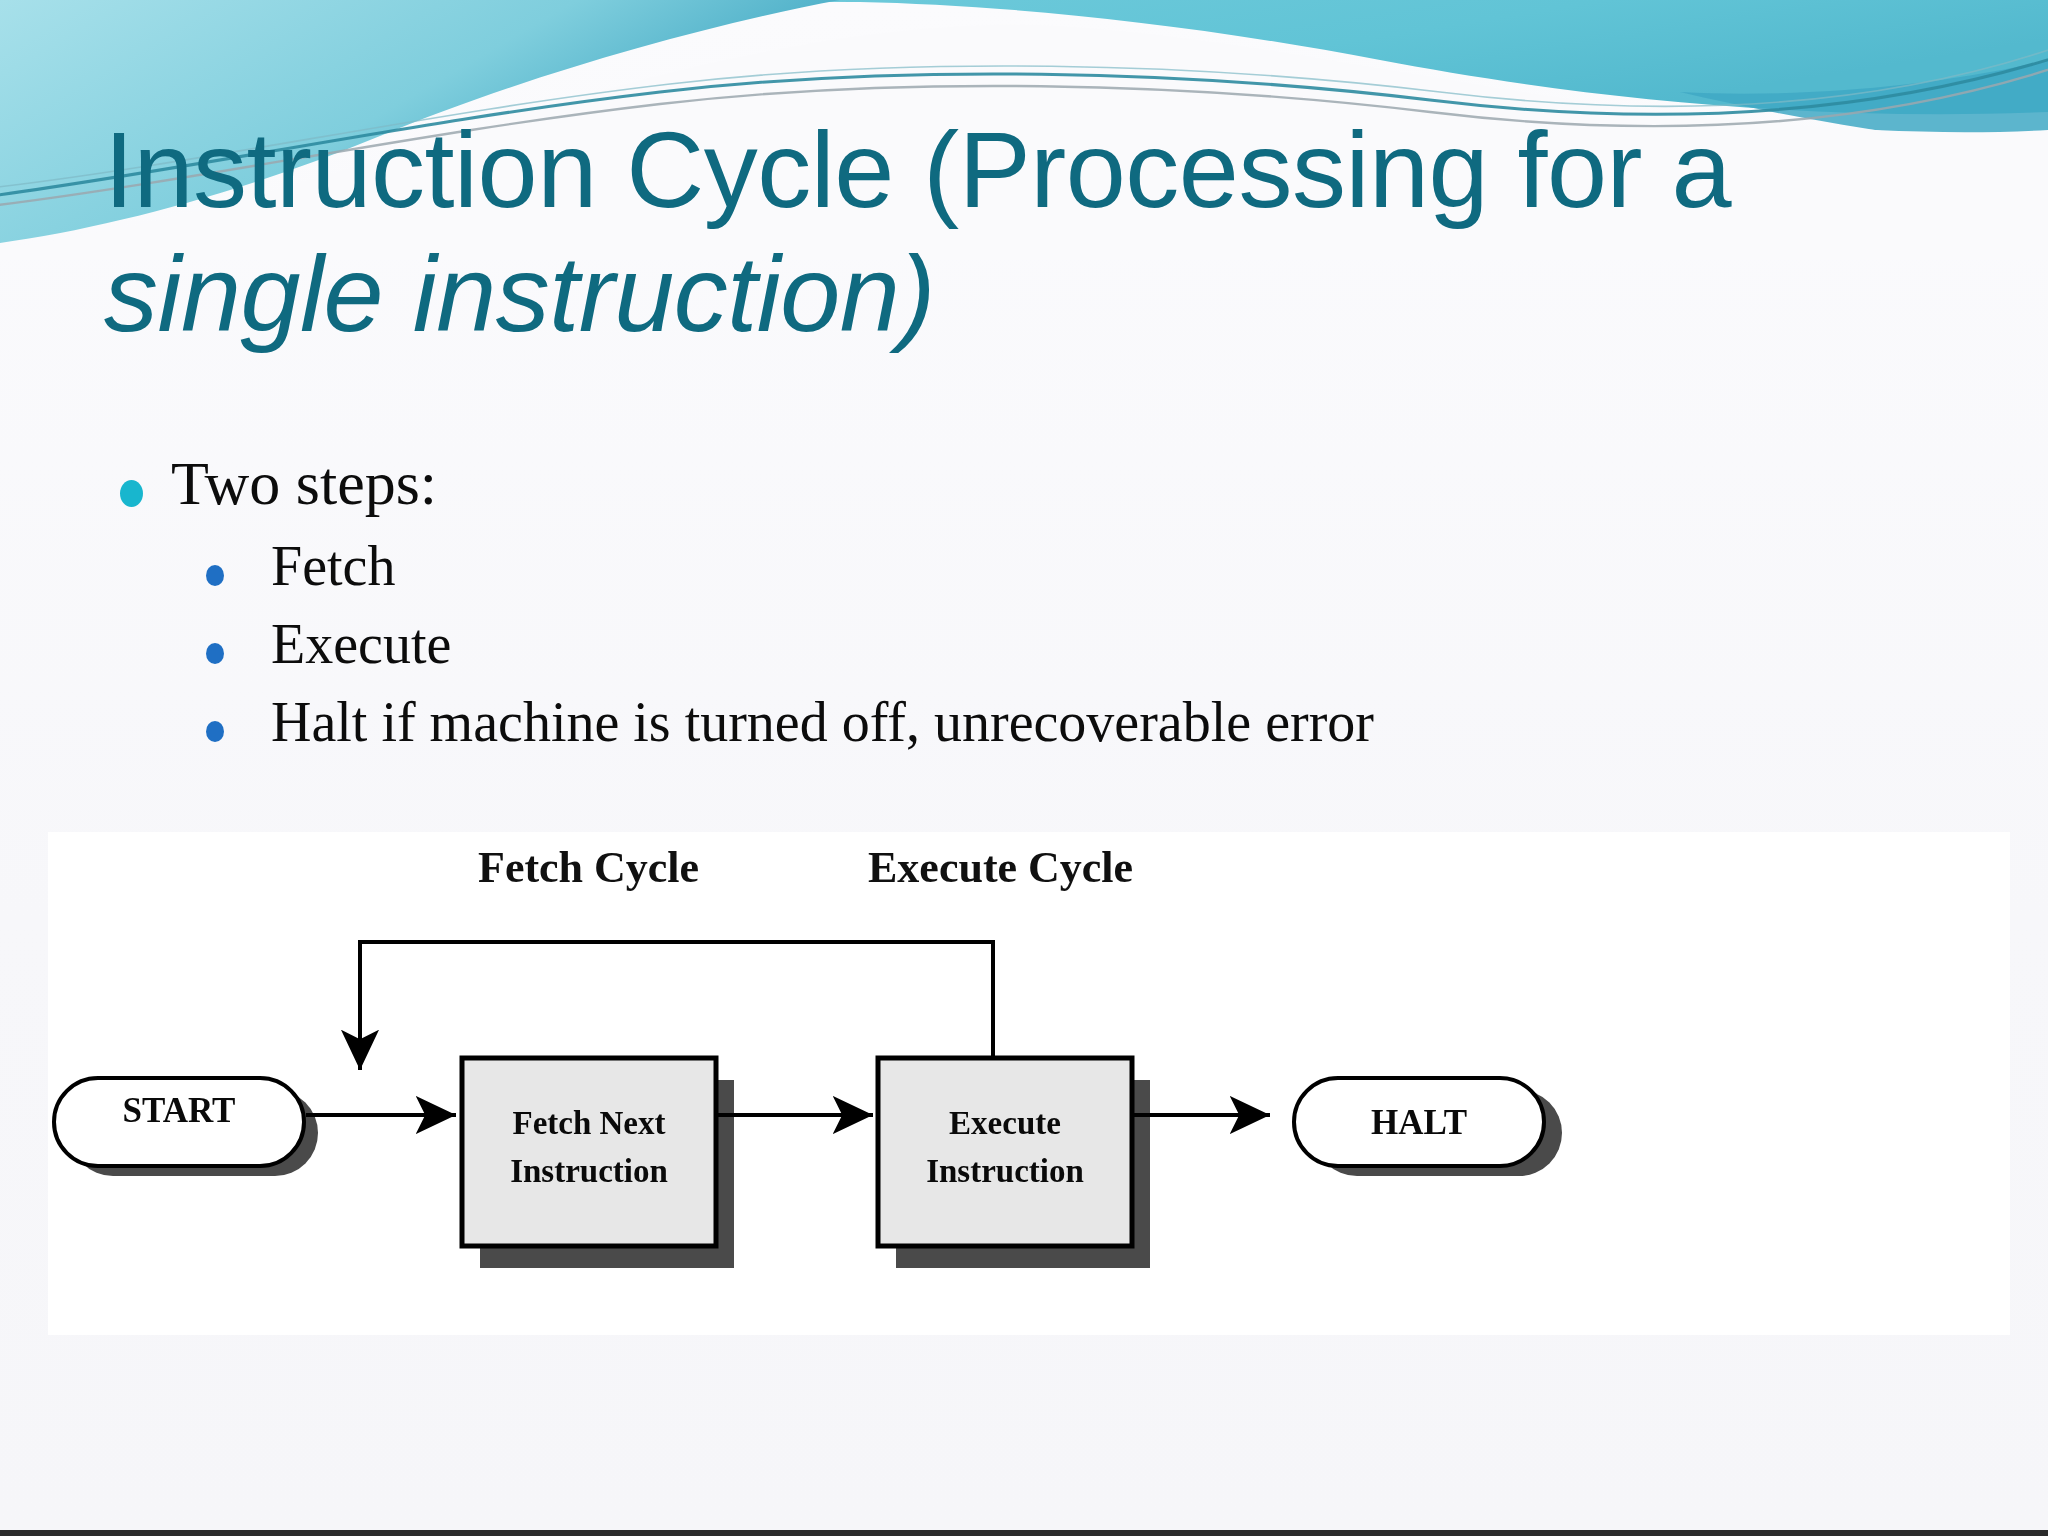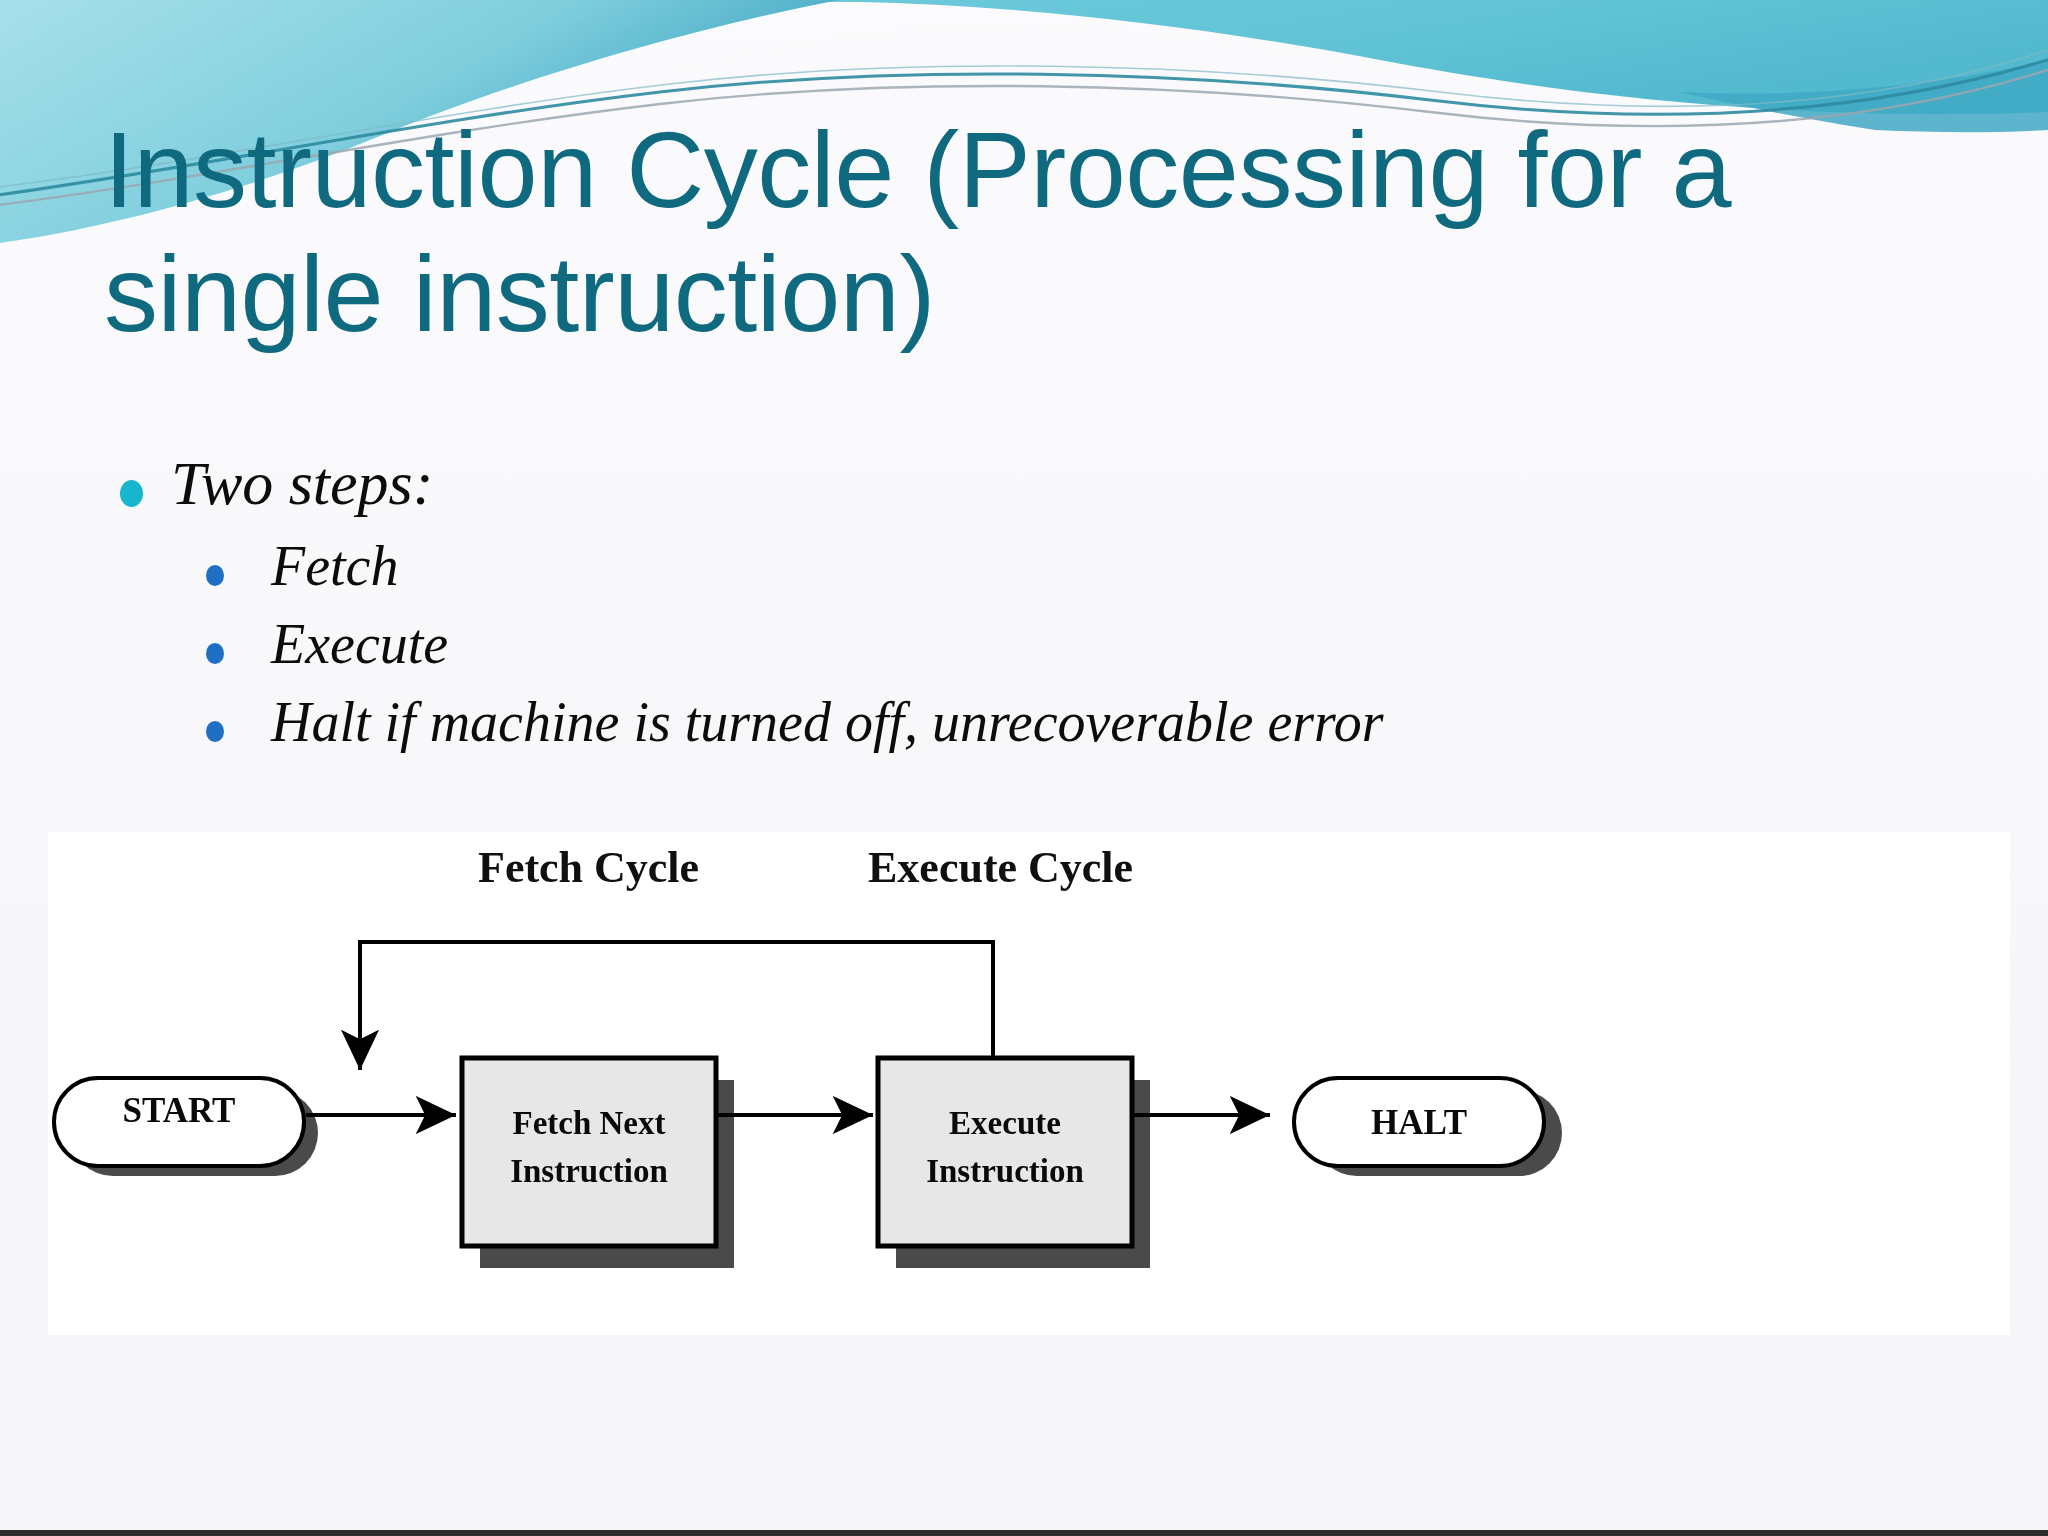--- a/index.html
+++ b/index.html
@@ -46,21 +46,20 @@
     white-space: nowrap;
     font-family: "Liberation Sans", sans-serif;
   }
 
   
   #bullets {
     position: absolute;
     left: 120px;
     top: 452px;
     width: 1860px;
-    font-style: italic;
   }
   .bullet-row {
     display: flex;
     align-items: flex-start;
     font-family: "Liberation Serif", serif;
     color: #0c0c0c;
   }
   .lvl1 { margin-left: 0px;   margin-bottom: 24px; }
   .lvl2 { margin-left: 86px;  margin-bottom: 22px; gap: 21px; }
 
@@ -163,21 +162,21 @@
     <path d="M-10,206 C200,180 420,132 660,104
              C900,76 1180,82 1430,112
              C1660,140 1870,128 2060,66" fill="none" stroke="#9BA7AE" stroke-width="2.4" opacity="0.85"></path>
     <path d="M-10,188 C210,162 430,112 670,84
              C910,56 1190,62 1440,92
              C1670,120 1880,108 2060,46" fill="none" stroke="#7FB9C6" stroke-width="1.6" opacity="0.7"></path>
   </svg>
 
   <div id="title-block">
     <div class="title-line" style="color: rgb(15, 106, 128);">Instruction Cycle (Processing for a</div>
-    <div class="title-line" style="color: rgb(15, 106, 128);">single instruction)</div>
+    <div class="title-line" style="color: rgb(15, 106, 128); font-style: italic;">single instruction)</div>
   </div>
 
   <div id="bullets">
 
     <div class="bullet-row lvl1">
       <span class="marker" style="background: rgb(24, 182, 206);"></span>
       <span class="btext">Two steps:</span>
     </div>
 
     <div class="bullet-row lvl2">

